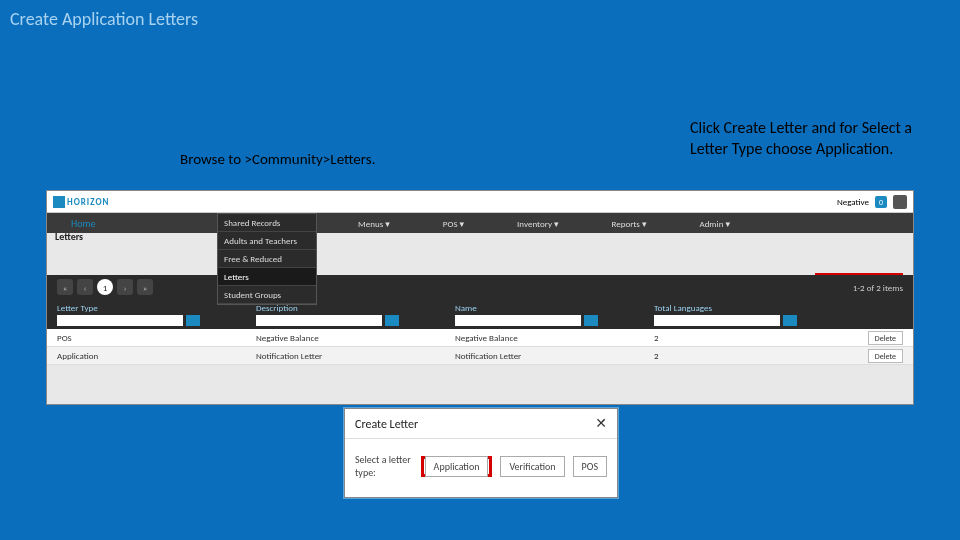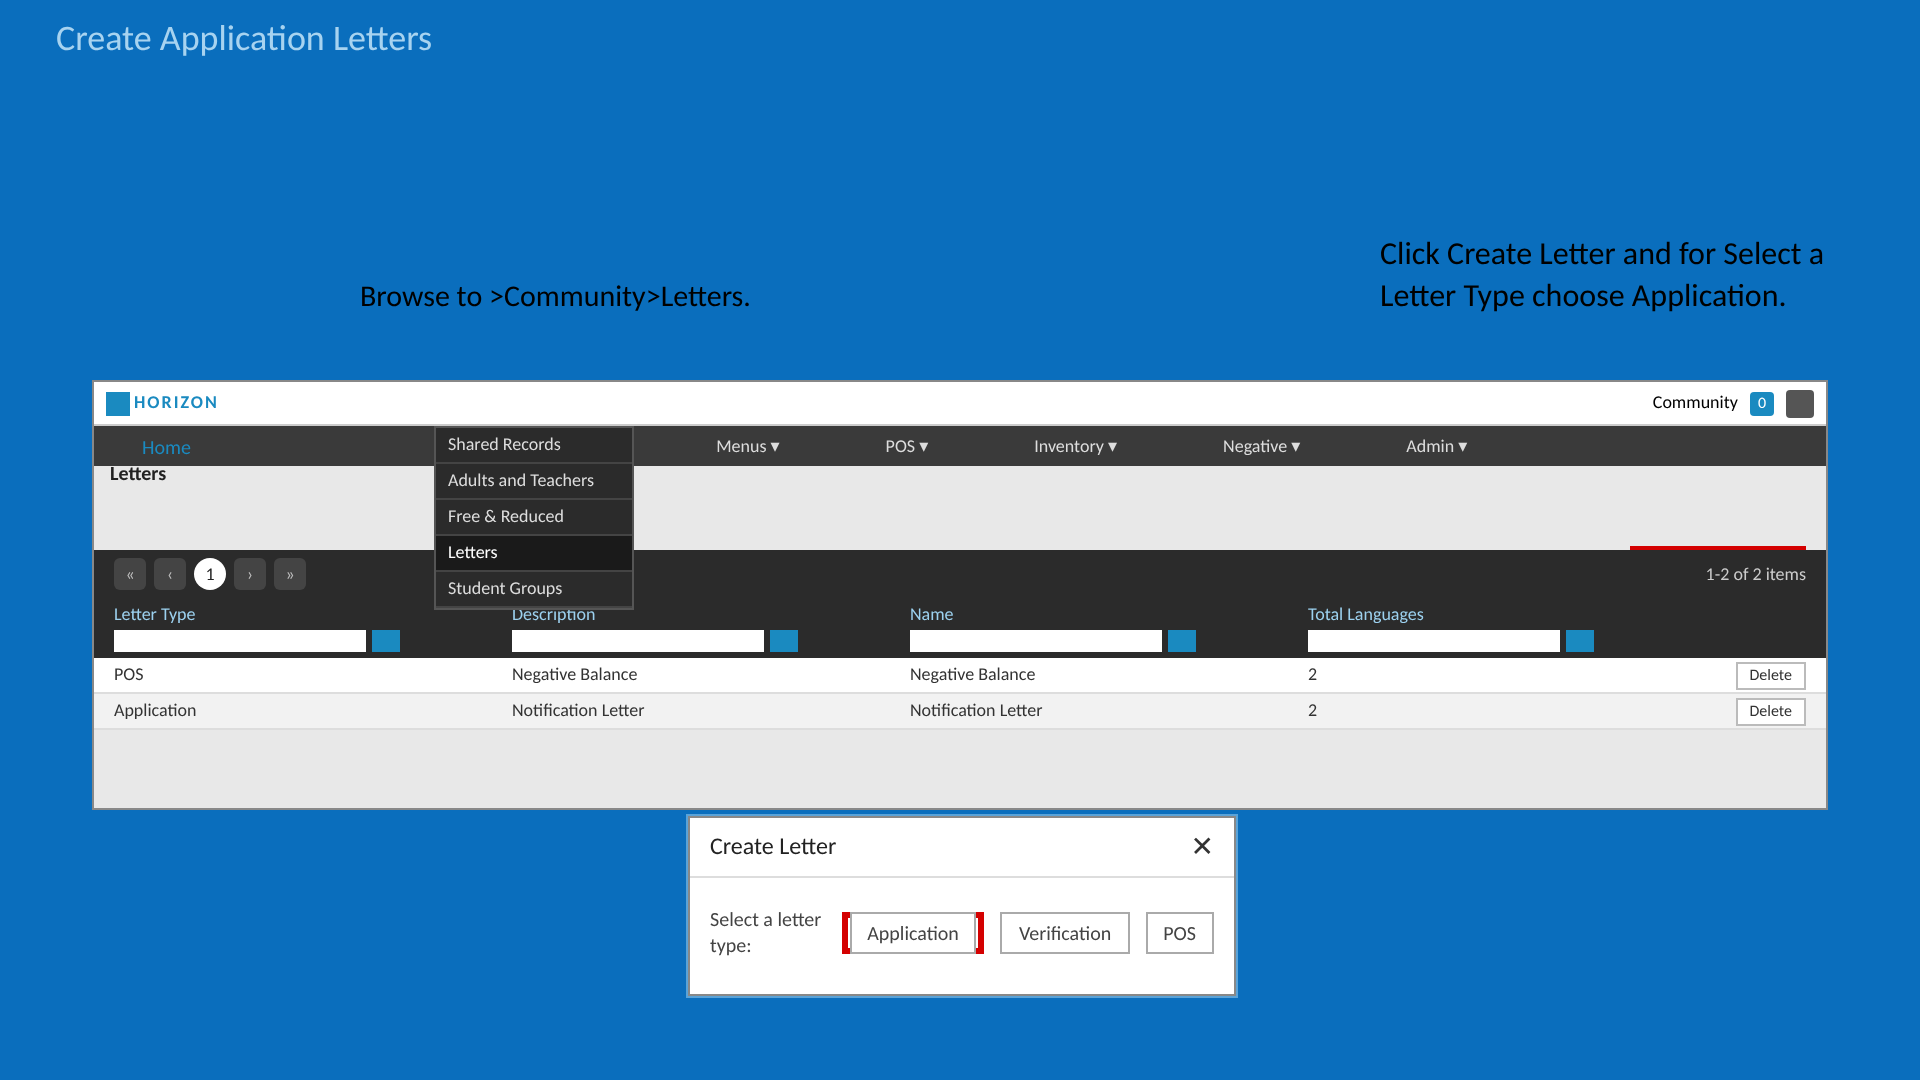--- a/index.html
+++ b/index.html
@@ -7,25 +7,25 @@
     width: 960px;
     height: 540px;
     background: #0a6ebd;
     font-family: "Segoe UI", Calibri, Arial, sans-serif;
     position: relative;
     overflow: hidden;
   }
   .slide-title {
     color: #a7d3f0;
     font-size: 18px;
-    padding: 8px 28px;
+    padding: 8px 10px;
   }
   .instr-left {
     position: absolute;
-    top: 140px;
+    top: 150px;
     left: 180px;
     color: #000;
     font-size: 15px;
   }
   .instr-right {
     position: absolute;
     top: 118px;
     left: 690px;
     color: #000;
     font-size: 16px;
@@ -202,32 +202,32 @@
 <div class="instr-right">Click Create Letter and for Select a Letter Type choose Application.</div>
 
 <div class="shot1">
 
   <div class="app-bar">
     <div class="logo">
       <span class="box"></span>
       <span>HORIZON</span>
     </div>
     <div class="app-right">
-      <span>Community</span>
+      <span>Negative</span>
       <span class="msg-badge">0</span>
       <span class="gear"></span>
     </div>
   </div>
 
   <div class="dark-strip menu-row">
     <span>Community ▾</span>
     <span>Menus ▾</span>
     <span>POS ▾</span>
     <span>Inventory ▾</span>
-    <span>Negative ▾</span>
+    <span>Reports ▾</span>
     <span>Admin ▾</span>
   </div>
 
   <div class="crumb-area">
     <div class="home">Home</div>
     <div class="letters">Letters</div>
   </div>
 
   <div class="dropdown">
     <div class="dd-item">Shared Records</div>

